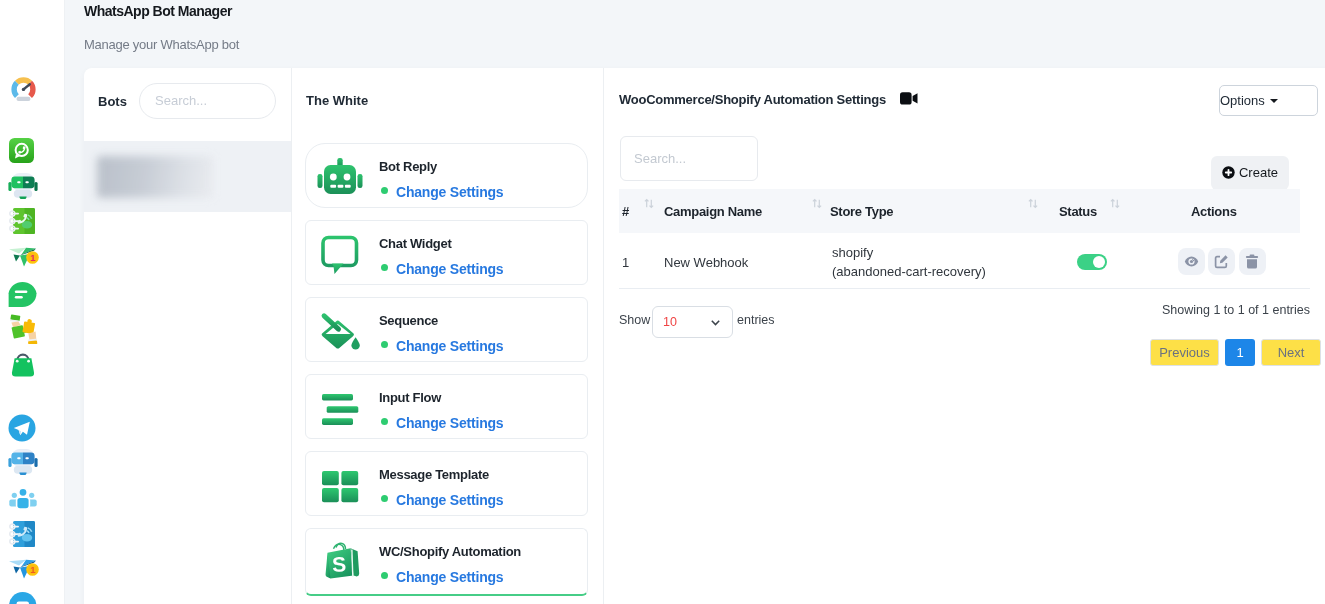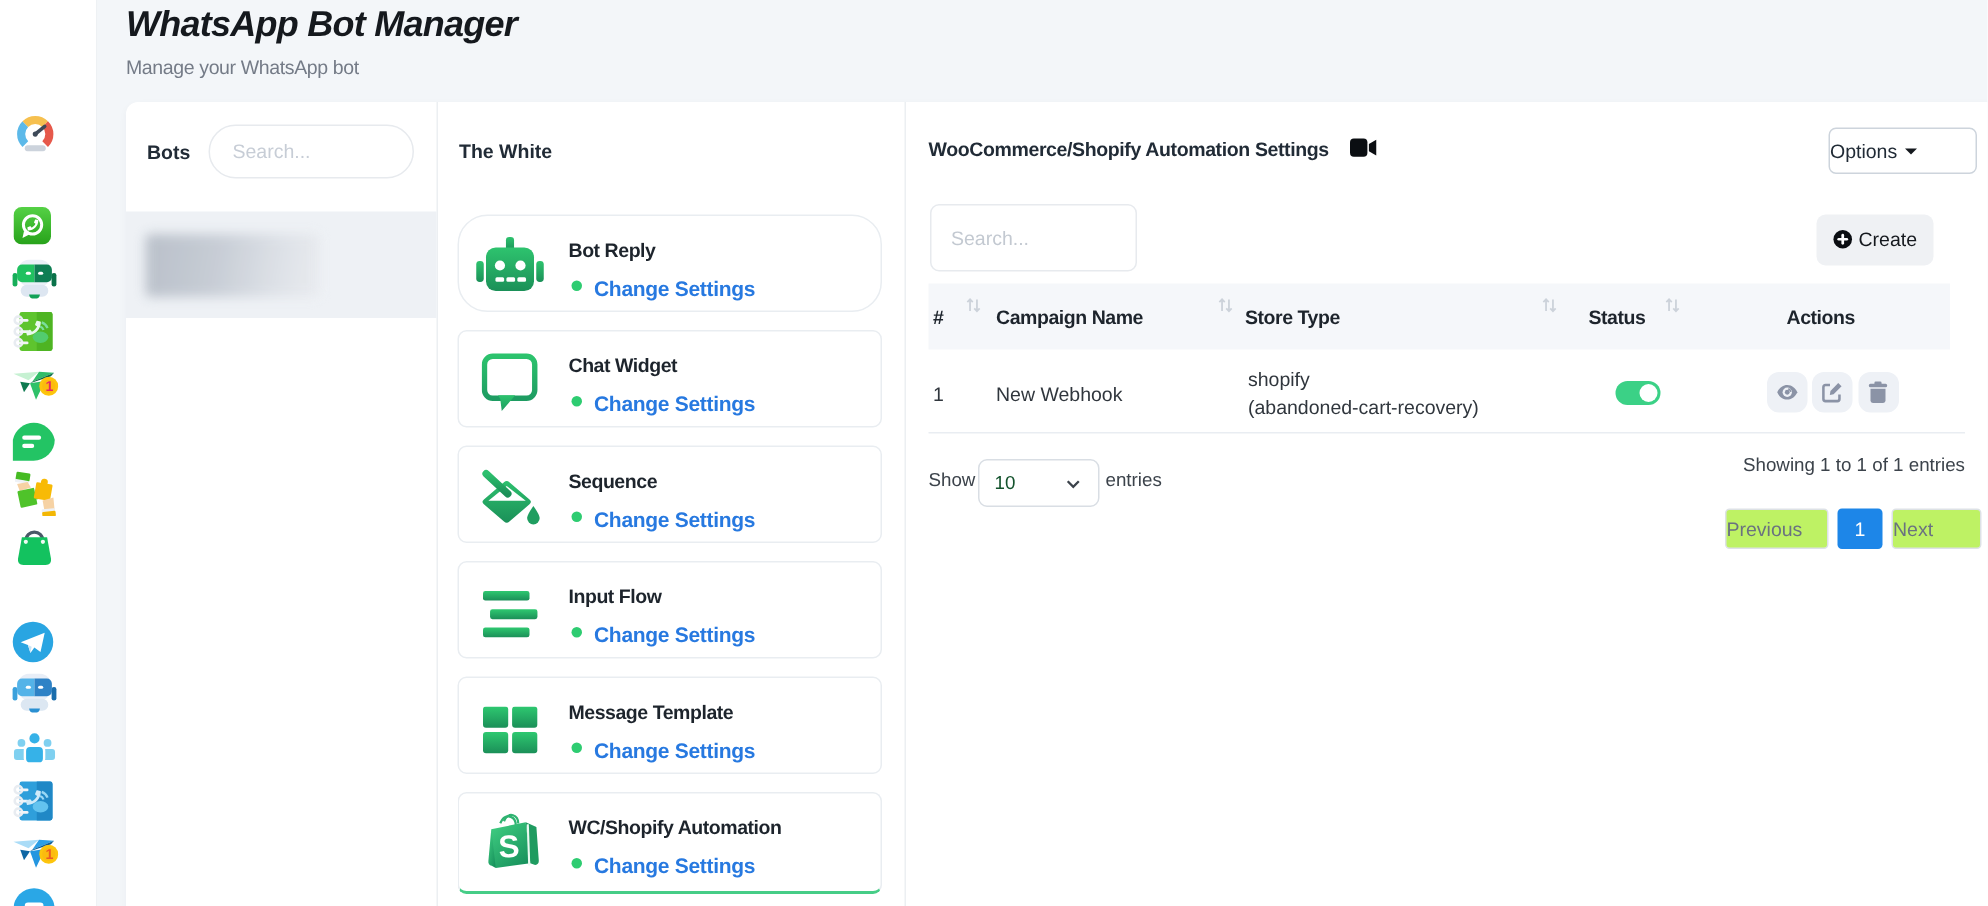--- a/index.html
+++ b/index.html
@@ -1,55 +1,55 @@
 <!DOCTYPE html>
 <html><head>
 <meta charset="utf-8">
 <style>
 * { margin:0; padding:0; box-sizing:border-box; }
 html,body { width:1325px; height:604px; overflow:hidden; }
 body { position:relative; background:#f3f6f9; font-family:"Liberation Sans", sans-serif; color:#212b36; }
 #sidebar { position:absolute; left:0; top:0; width:65px; height:604px; background:#fff; border-right:1px solid #eef1f4; }
 #sidebar svg { position:absolute; }
-#pgtitle { position:absolute; left:84px; top:3px; font-size:24px; font-weight:bold; color:#15191e; letter-spacing:-0.5px;font-style:italic; }
+#pgtitle { position:absolute; left:84px; top:3px; font-size:14px; font-weight:bold; color:#15191e; letter-spacing:-0.5px; }
 #pgsub { position:absolute; left:84px; top:37px; font-size:13px; color:#747b87; letter-spacing:-0.25px; }
 #card { position:absolute; left:84px; top:68px; width:1260px; height:560px; background:#fff; border-radius:8px 0 0 0; box-shadow:0 2px 6px rgba(50,60,80,.04); }
 .colsep { position:absolute; top:0; bottom:0; width:1px; background:#eceff2; }
 #bots-label { position:absolute; left:14px; top:26px; font-size:13px; font-weight:bold; }
 #bots-search { position:absolute; left:55px; top:15px; width:137px; height:36px; border:1px solid #e7eaee; border-radius:18px; font-size:13px; color:#c7cdd6; padding-left:15px; line-height:34px; background:#fff; }
 #bot-item { position:absolute; left:0; top:73px; width:207px; height:71px; background:#eef1f5; }
 #bot-blob { position:absolute; left:13px; top:15px; width:116px; height:42px; border-radius:3px; background:linear-gradient(100deg,#b4bbc5 0%,#c3c9d2 40%,#dce0e6 75%,#e9ebef 100%); filter:blur(4px); opacity:.9; }
 #col2-label { position:absolute; left:15px; top:25px; font-size:13px; font-weight:bold; }
 .mcard { position:absolute; left:14px; width:283px; height:65px; border:1px solid #e9edf1; border-radius:6px; background:#fff; }
 .mcard .ttl { position:absolute; left:73px; top:15px; font-size:13px; font-weight:bold; color:#1d242c; letter-spacing:-0.3px; }
 .mcard .cs { position:absolute; left:90px; top:39.5px; font-size:14px; font-weight:bold; color:#2779e0; letter-spacing:-0.2px; }
 .mcard .dot { position:absolute; left:75px; top:43px; width:7px; height:7px; border-radius:50%; background:#2ecc71; }
 .mcard svg.icn { position:absolute; }
 #mcard6 { border-bottom:2px solid #46cd87; height:68px; }
 #tbl-title { position:absolute; left:16px; top:24px; font-size:13px; font-weight:bold; letter-spacing:-0.25px; }
 #opt-btn { position:absolute; left:616px; top:17px; width:99px; height:31px; border:1px solid #cdd4dc; border-radius:5px; background:#fff; font-size:13px; color:#212b36; text-align:left; line-height:29px; }
 #opt-btn .caret { display:inline-block; width:0; height:0; border-left:4px solid transparent; border-right:4px solid transparent; border-top:4.5px solid #15191e; margin-left:5px; vertical-align:2px; }
 #search3 { position:absolute; left:17px; top:68px; width:138px; height:45px; border:1px solid #e7eaee; border-radius:6px; font-size:13px; color:#c3c9d1; padding-left:13px; line-height:43px; background:#fff; }
-#create-btn { position:absolute; left:608px; top:75px; width:78px; height:34px; background:#eff1f4; border-radius:6px; font-size:13px; color:#15191e; line-height:34px; text-align:center; }
+#create-btn { position:absolute; left:608px; top:88px; width:78px; height:34px; background:#eff1f4; border-radius:6px; font-size:13px; color:#15191e; line-height:34px; text-align:center; }
 #create-btn svg { vertical-align:-2px; margin-right:4px; }
 #thead { position:absolute; left:16px; top:121px; width:681px; height:44px; background:#f5f7fa; }
 .th { position:absolute; font-size:13px; font-weight:bold; color:#1d242c; top:15px; letter-spacing:-0.3px; }
 .sorticn { position:absolute; top:9px; }
 #trow { position:absolute; left:16px; top:165px; width:691px; height:56px; border-bottom:1px solid #e9edf2; font-size:13px; color:#30363d; }
 .td { position:absolute; }
 #toggle { position:absolute; left:458px; top:21px; width:30px; height:16px; border-radius:8px; background:#3bd186; }
 #toggle::after { content:""; position:absolute; right:2px; top:2px; width:12px; height:12px; border-radius:50%; background:#fff; }
 .abtn { position:absolute; top:15px; width:27px; height:27px; border-radius:8px; background:#eef1f6; }
 .abtn svg { position:absolute; left:6px; top:6px; }
 #tfoot { position:absolute; left:16px; top:235px; width:691px; font-size:12.5px; color:#3c434b; }
-#show-sel { position:absolute; left:33px; top:3px; width:81px; height:32px; border:1px solid #d9dee4; border-radius:6px; background:#fff; color:#14532d; }
+#show-sel { position:absolute; left:33px; top:3px; width:81px; height:32px; border:1px solid #d9dee4; border-radius:6px; background:#fff; color:#ef4444; }
 #show-sel span { position:absolute; left:10px; top:8px; }
 #show-sel svg { position:absolute; right:12px; top:13px; }
 #pgn { position:absolute; left:16px; top:271px; width:691px; height:27px; font-size:13px; }
-.pbtn { position:absolute; top:0; height:27px; border:1px solid #dde1e6; border-radius:3px; background:#bef264; color:#6a7280; text-align:left; line-height:25px; }
+.pbtn { position:absolute; top:0; height:27px; border:1px solid #dde1e6; border-radius:3px; background:#fde047; color:#6a7280; text-align:center; line-height:25px; }
 #pg1 { position:absolute; top:0; left:606px; width:30px; height:27px; background:#1d86e8; border-radius:3px; color:#fff; text-align:center; line-height:27px; }
 </style>
 </head>
 <body>
 <div id="sidebar">
 <svg style="left:8px; top:76px;" width="31" height="25" viewBox="0 0 31 25">
       <path d="M8.9,20.1 A9.4,9.4 0 0 1 8.9,6.7" stroke="#5cb9e9" stroke-width="5.4" fill="none"></path>
       <path d="M8.9,6.7 A9.4,9.4 0 0 1 22.1,6.7" stroke="#f6c04f" stroke-width="5.4" fill="none"></path>
       <path d="M22.1,6.7 A9.4,9.4 0 0 1 22.1,20.1" stroke="#e6594b" stroke-width="5.4" fill="none"></path>
       <path d="M15.5,13.4 L21.8,8.3" stroke="#3e4a59" stroke-width="2.4" stroke-linecap="round"></path>

